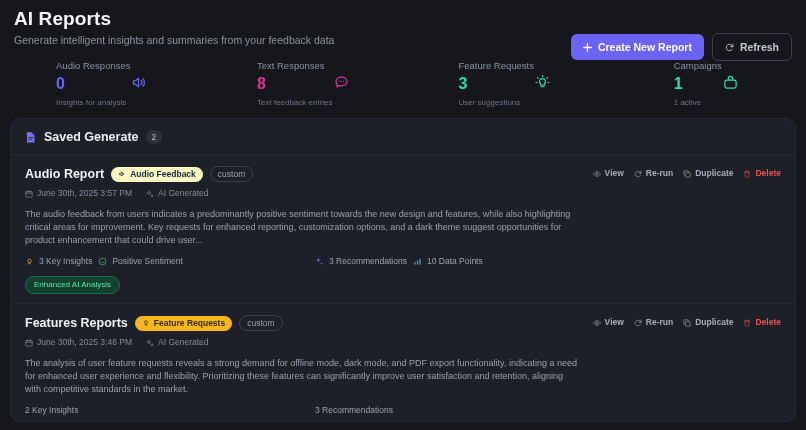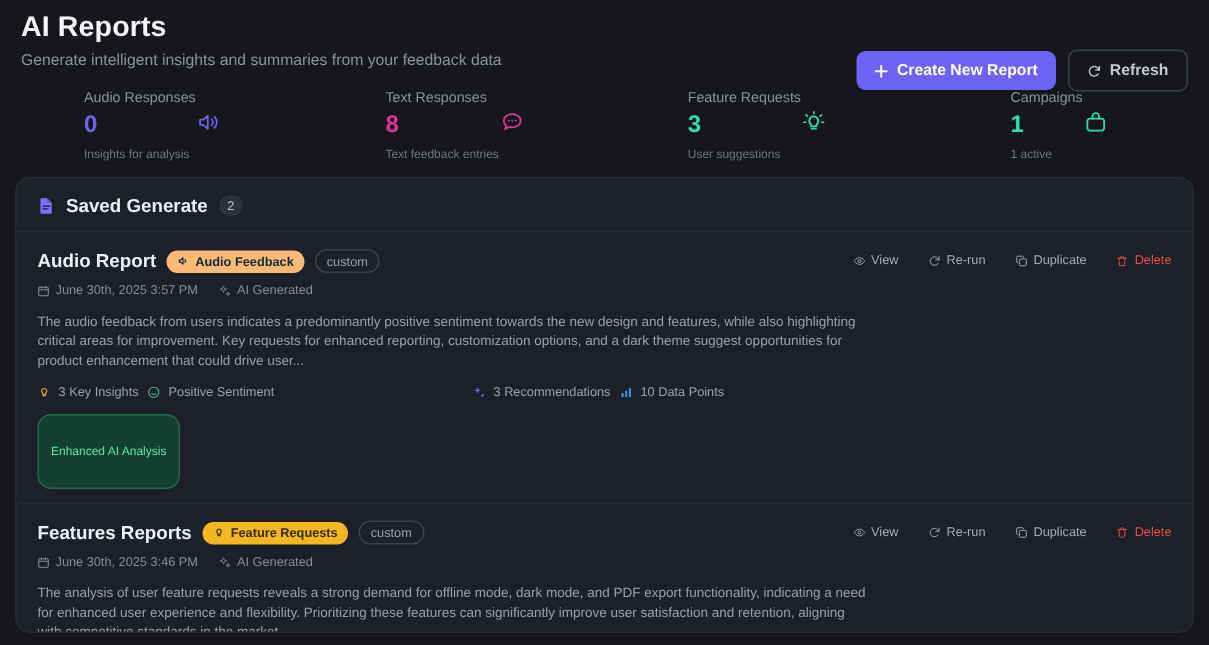--- a/index.html
+++ b/index.html
@@ -64,50 +64,50 @@
   .report { padding: 11px 14px 9px 14px; border-bottom: 1px solid #252935; position: relative; }
   .report:last-child { border-bottom: none; }
   .report-top { display: flex; align-items: flex-start; justify-content: space-between; }
   .report-titlerow { display: flex; align-items: center; gap: 7px; }
   .report-name { font-size: 12.5px; font-weight: bold; color: #eef1f6; line-height: 15px; }
   .tag {
     display: inline-flex; align-items: center; gap: 4px;
     font-size: 8.5px; font-weight: bold; border-radius: 9px;
     padding: 2.5px 7px; line-height: 10px;
   }
-  .tag-blue { background: #fdba74; color: #0c2b44; }
+  .tag-blue { background: #fef9c3; color: #0c2b44; }
   .tag-amber { background: #f5b721; color: #3a2a03; }
   .tag-outline {
     background: transparent; color: #9aa2b1; border: 1px solid #3c414d;
     border-radius: 9px; font-size: 8.5px; padding: 2px 7px; line-height: 10px;
     display: inline-flex; align-items: center;
   }
   .report-meta { display: flex; align-items: center; gap: 14px; margin-top: 6px; }
   .meta-item { display: flex; align-items: center; gap: 4px; font-size: 8.5px; color: #848c9b; line-height: 11px; }
 
-  .report-actions { display: flex; align-items: flex-start; gap: 20px; padding-top: 2px; }
+  .report-actions { display: flex; align-items: flex-start; gap: 10px; padding-top: 2px; font-weight: bold; }
   .action {
     display: inline-flex; align-items: center; gap: 4px;
     font-size: 8.5px; color: #a5acba; cursor: pointer; line-height: 11px;
   }
   .action.danger { color: #e8534a; }
 
   .summary {
     font-size: 9px; color: #98a0ae; line-height: 13px;
     margin-top: 9px; max-width: 556px;
   }
 
   .facts { display: flex; margin-top: 9px; }
   .facts-col { width: 290px; display: flex; flex-direction: row; gap: 6px; }
   .fact { display: flex; align-items: center; gap: 5px; font-size: 8.5px; color: #9aa2b0; line-height: 11px; }
 
   .enhanced {
     display: inline-flex; align-items: center; margin-top: 9px;
     font-size: 8px; color: #5fe3a8; background: #14402f;
-    border: 1px solid #1f6b4c; border-radius: 9px; padding: 19px 8px; line-height: 10px;
+    border: 1px solid #1f6b4c; border-radius: 9px; padding: 3px 8px; line-height: 10px;
   }
   .icon { display: inline-flex; align-items: center; justify-content: center; }
 </style>
 </head>
 <body>
 
 <div class="page">
 
   <div class="header">
     <div class="header-left">

